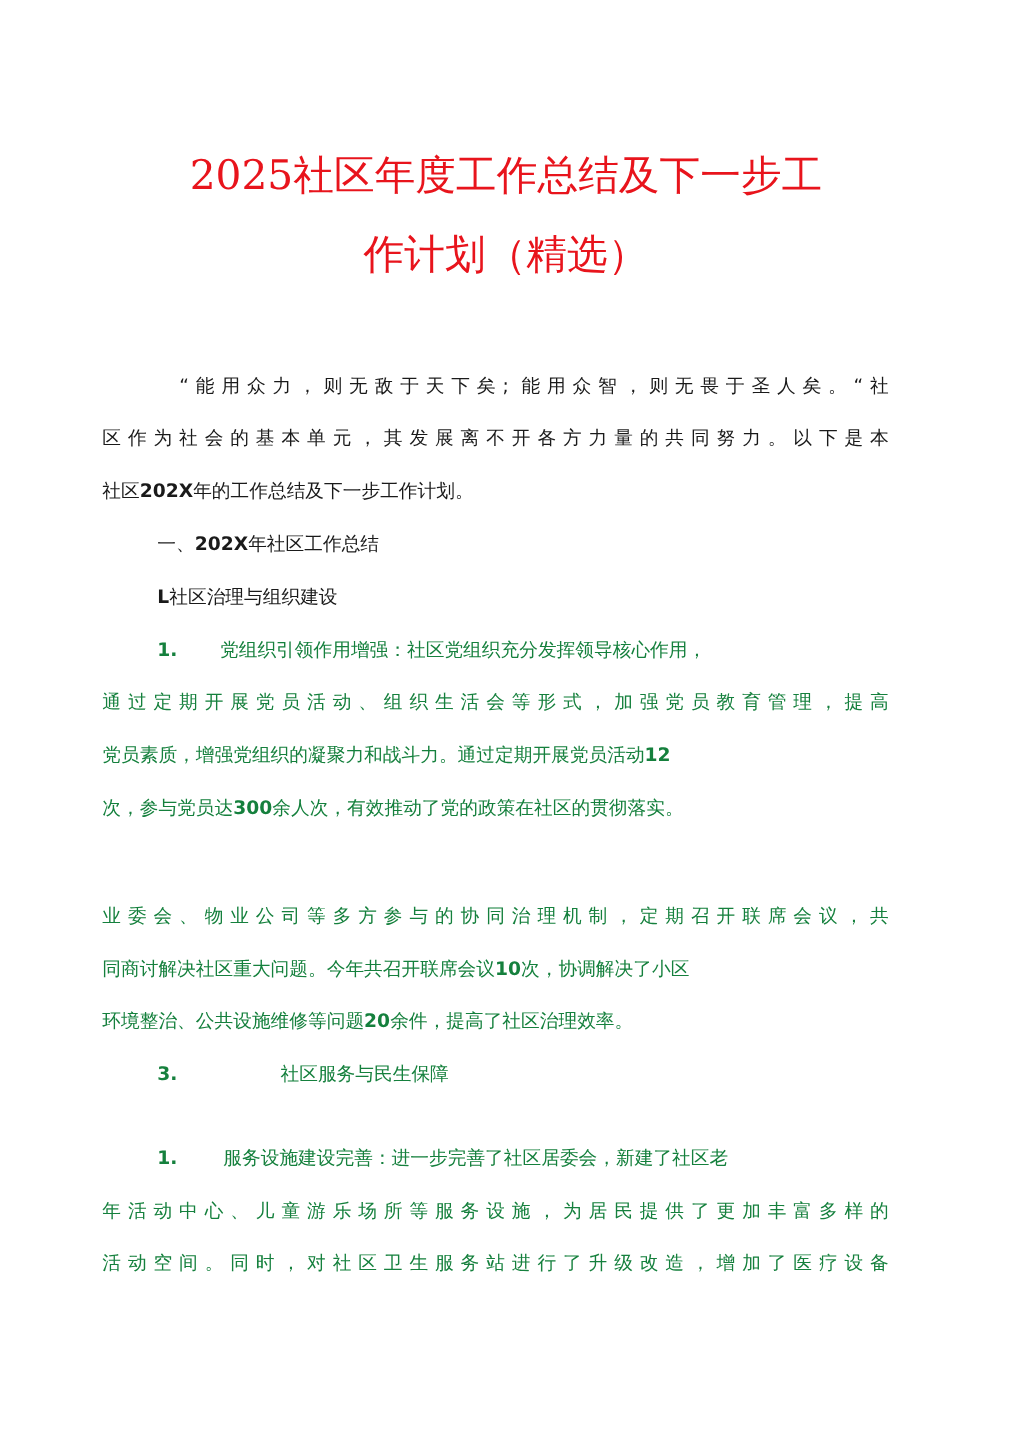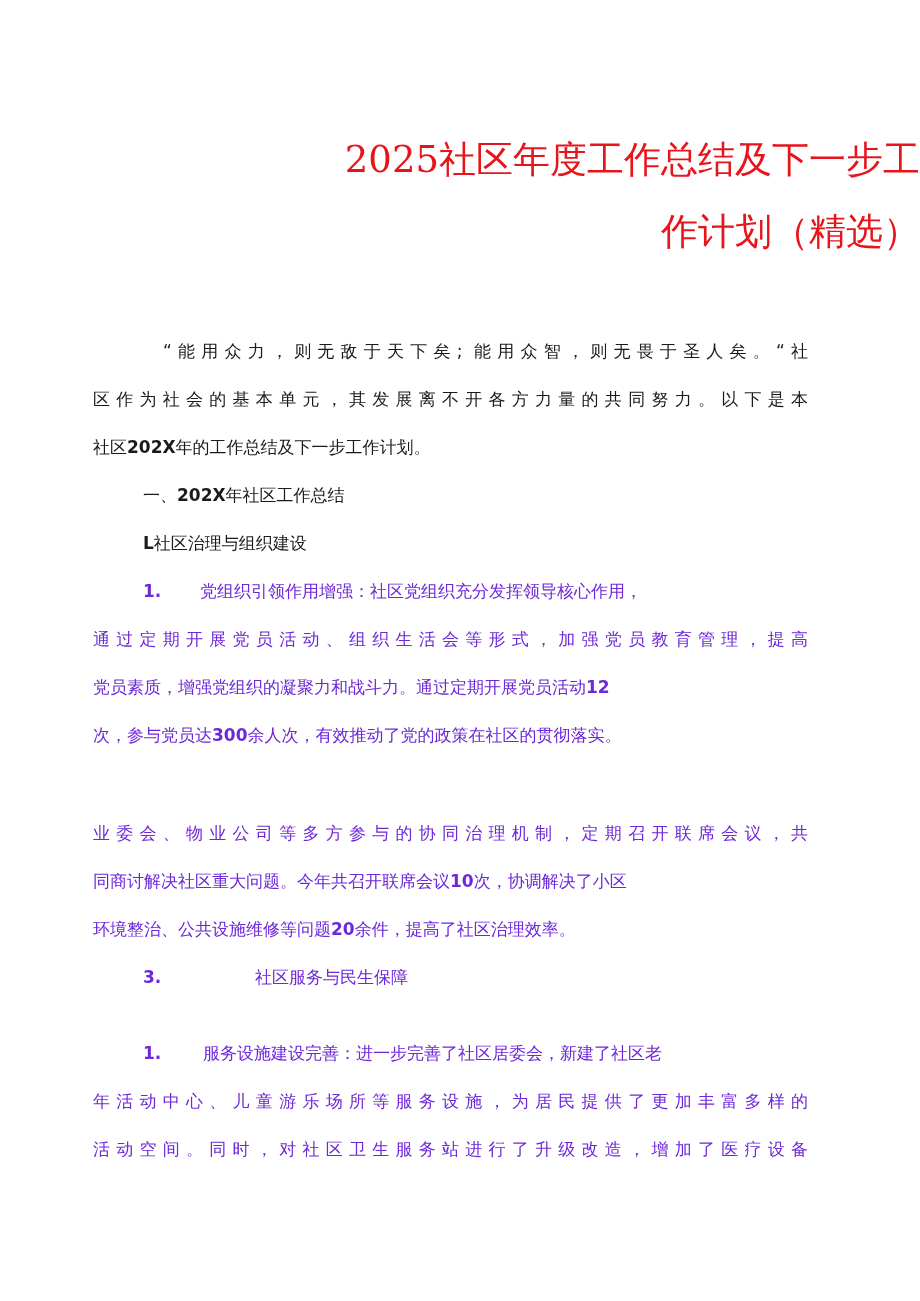--- a/index.html
+++ b/index.html
@@ -18,40 +18,40 @@
     position: absolute;
     left: 0; top: 0;
     width: 920px;
     height: 1301px;
     background: #ffffff;
   }
   .title {
     position: absolute;
     left: 0;
     width: 920px;
-    text-align: right;
+    text-align: center;
     color: #e8141c;
     font-family: "DejaVu Serif", "Liberation Serif", serif;
     font-size: 37px;
     line-height: 40px;
     letter-spacing: 0px;
   }
   .title.l1 { top: 140px; }
   .title.l2 { top: 212px; }
 
   .line {
     position: absolute;
     left: 93px;
     width: 730px;
     font-size: 17px;
     line-height: 30px;
     white-space: nowrap;
     color: #1a1a1a;
   }
-  .red { color: #6d28d9; }
+  .red { color: #15803d; }
   .b { font-weight: bold; }
   .num {
     font-weight: bold;
     display: inline-block;
   }
   .just {
     text-align: justify;
     text-align-last: justify;
   }
 </style>

